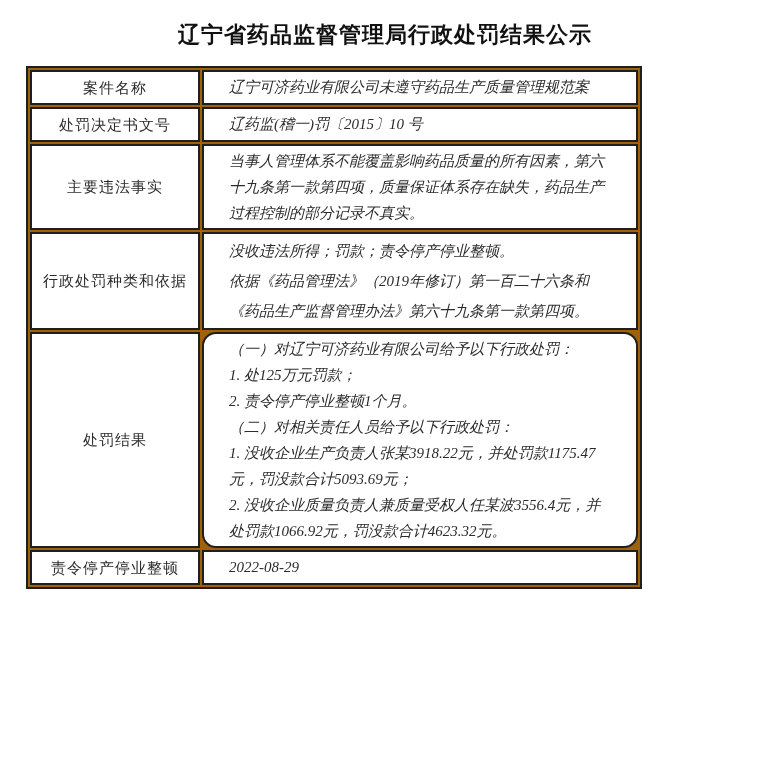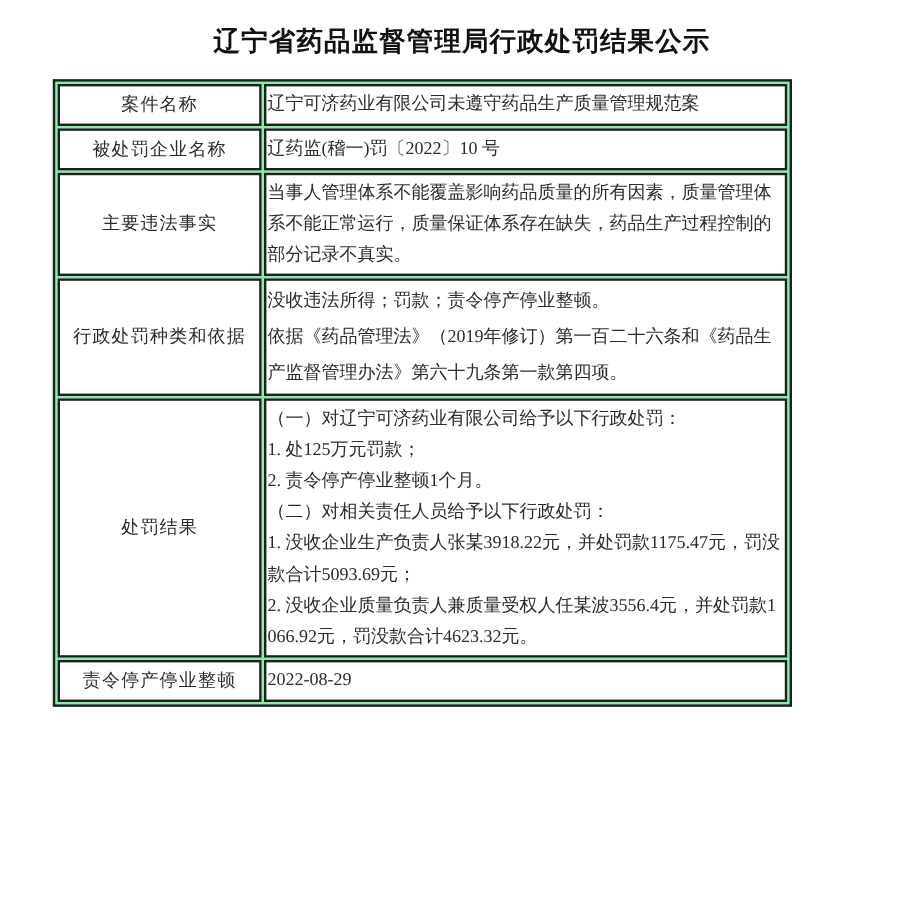--- a/index.html
+++ b/index.html
@@ -18,74 +18,75 @@
   .page-title {
     margin: 20px 0 16px 0;
     text-align: center;
     font-family: Liberation Serif, serif;
     font-weight: bold;
     font-size: 22px;
     color: #111111;
     letter-spacing: 1px;
   }
   table.penalty-table {
-    margin-left: 44px;
+    margin-left: 26px;
     width: 616px;
     table-layout: fixed;
     border-collapse: separate;
     border-spacing: 2px;
     border: 2px solid #1f1f1f;
-    background: #86efac;
+    background: #a16207;
   }
   td {
     border: 2px solid #1f1f1f;
     font-size: 15px;
     background: #ffffff;
   }
   td.label-cell {
     width: 150px;
     text-align: center;
     vertical-align: middle;
     padding: 2px 8px;
     line-height: 26px;
     letter-spacing: 1px;
     color: #2b2b2b;
   }
   td.value-cell {
     vertical-align: middle;
-    padding: 2px 1px;
+    padding: 2px 25px;
     line-height: 27px;
     color: #2b2b2b;
     word-break: break-all;
+    font-style: italic;
   }
   tr.r-single td { height: 23px; }
   tr.r-facts td.value-cell { line-height: 26px; }
   tr.r-basis td.value-cell { line-height: 30px; }
-  tr.r-result td.value-cell { line-height: 26px; }
+  tr.r-result td.value-cell { line-height: 26px; border-radius: 14px; }
   tr.r-fulfill td.value-cell { height: 48px; vertical-align: middle; }
   .value-line { display: block; }
 </style>
 </head>
 <body>
 
 <h1 class="page-title">辽宁省药品监督管理局行政处罚结果公示</h1>
 
 <table class="penalty-table">
   <tbody>
     <tr class="r-single">
       <td class="label-cell">案件名称</td>
       <td class="value-cell">辽宁可济药业有限公司未遵守药品生产质量管理规范案</td>
     </tr>
     <tr class="r-single">
-      <td class="label-cell">被处罚企业名称</td>
-      <td class="value-cell">辽药监(稽一)罚〔2022〕10 号</td>
+      <td class="label-cell">处罚决定书文号</td>
+      <td class="value-cell">辽药监(稽一)罚〔2015〕10 号</td>
     </tr>
     <tr class="r-facts">
       <td class="label-cell">主要违法事实</td>
-      <td class="value-cell">当事人管理体系不能覆盖影响药品质量的所有因素，质量管理体系不能正常运行，质量保证体系存在缺失，药品生产过程控制的部分记录不真实。</td>
+      <td class="value-cell">当事人管理体系不能覆盖影响药品质量的所有因素，第六十九条第一款第四项，质量保证体系存在缺失，药品生产过程控制的部分记录不真实。</td>
     </tr>
     <tr class="r-basis">
       <td class="label-cell">行政处罚种类和依据</td>
       <td class="value-cell">
         <span class="value-line">没收违法所得；罚款；责令停产停业整顿。</span>
         <span class="value-line">依据《药品管理法》（2019年修订）第一百二十六条和《药品生产监督管理办法》第六十九条第一款第四项。</span>
       </td>
     </tr>
     <tr class="r-result">
       <td class="label-cell">处罚结果</td>

